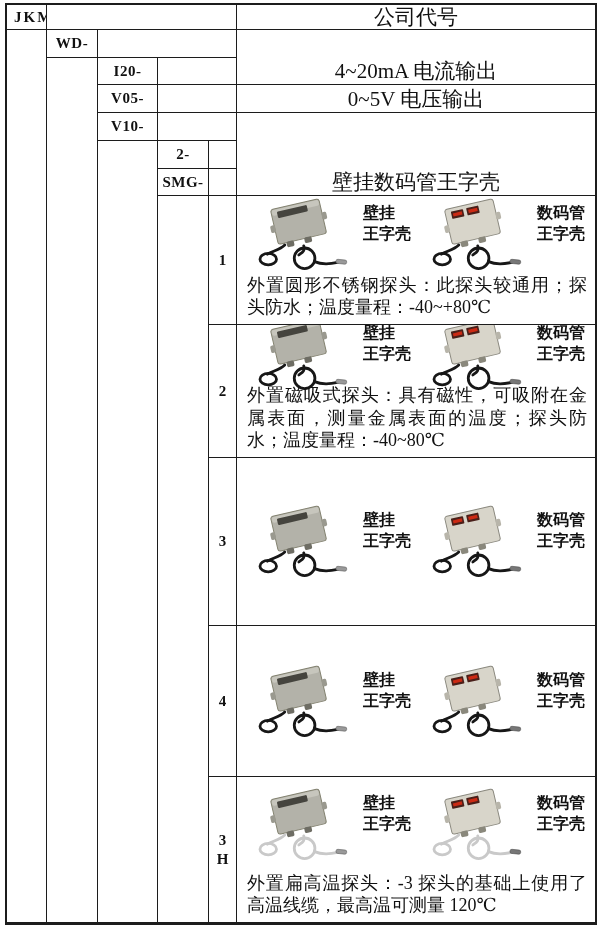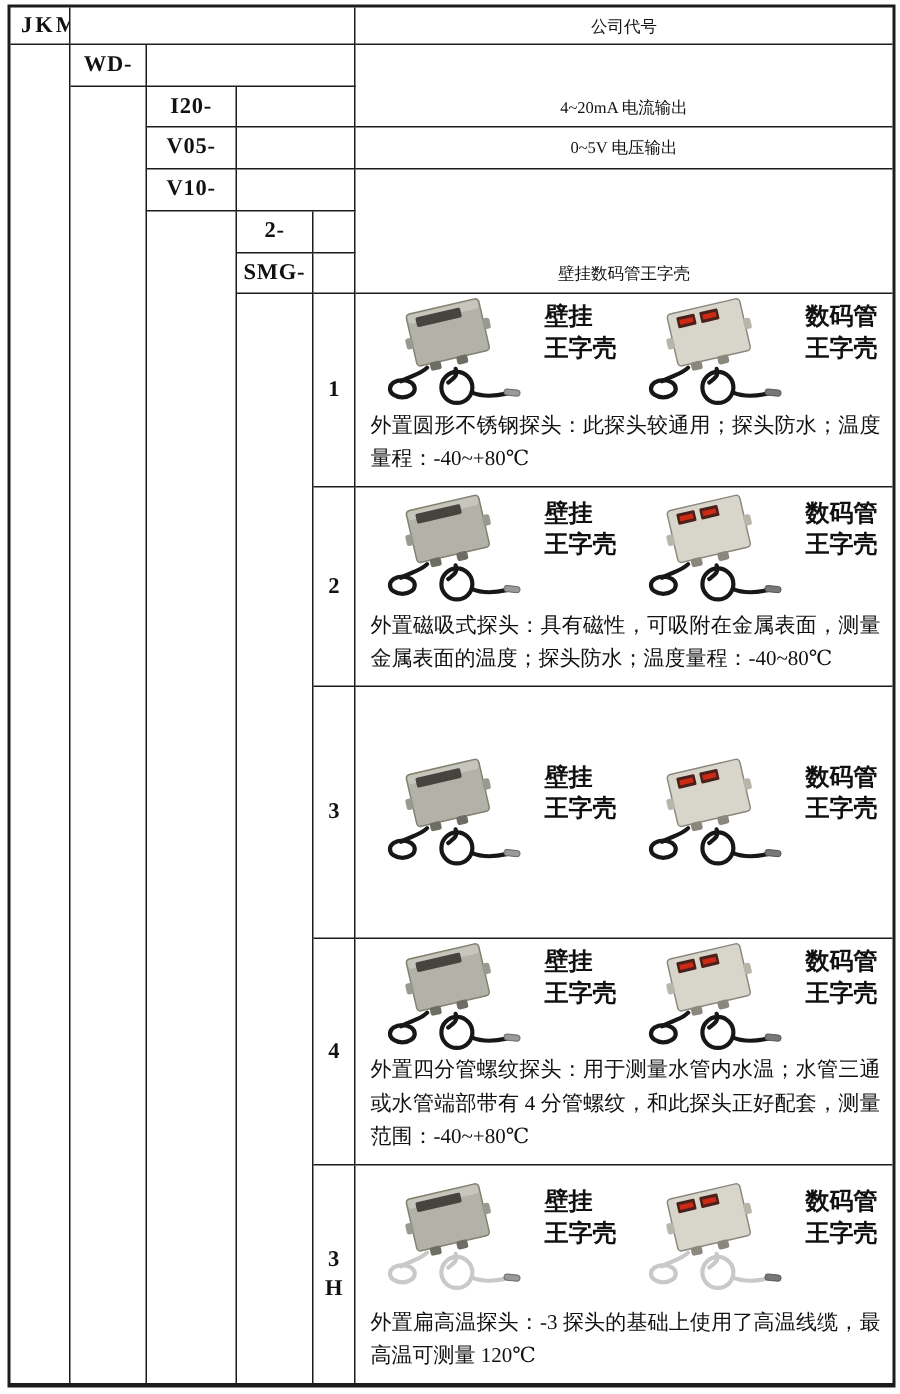--- a/index.html
+++ b/index.html
@@ -19,30 +19,30 @@
     box-sizing:border-box;
     border-right:1px solid var(--color-grid_line,#1c1c1c);
     border-bottom:1px solid var(--color-grid_line,#1c1c1c);
     display:flex;align-items:center;justify-content:center;
     overflow:hidden;
   }
   .nr{border-right:none;}
   .nb{border-bottom:none;}
   .code{font-weight:bold;font-size:15px;letter-spacing:.5px;}
   .jkm{justify-content:flex-start;padding-left:7px;letter-spacing:2px;}
-  .hdesc{font-size:11px;font-family:Liberation Serif, serif;}
+  .hdesc{font-size:21px;font-family:Liberation Serif, serif;}
   .num{font-weight:bold;font-size:15px;white-space:pre-line;text-align:center;line-height:19px;}
   .content{flex-direction:column;align-items:stretch;justify-content:flex-start;}
   .figs{flex:1 1 auto;min-height:0;display:flex;justify-content:space-between;
         align-items:center;padding:3px 10px 0 12px;}
   .fig{display:flex;align-items:flex-start;}
   .dev{width:112px;height:76px;flex:0 0 auto;}
-  .fig-label{font-family:Liberation Mono, monospace;font-weight:bold;
+  .fig-label{font-family:Liberation Sans, sans-serif;font-weight:bold;
              font-size:16px;line-height:21px;white-space:pre-line;margin:4px 0 0 2px;}
-  .desc{flex:0 0 auto;font-size:14px;line-height:22.6px;padding:0 8px 5px 10px;
+  .desc{flex:0 0 auto;font-size:18px;line-height:22.6px;padding:0 8px 5px 10px;
         text-align:justify;}
   .cab{stroke:var(--cable,#171717);stroke-width:3.4;stroke-linecap:round;fill:none;}
   .row-3h{--cable:#c9c9c9;}
   svg.defs{position:absolute;width:0;height:0;}
 </style>
 </head>
 <body>
 
 <svg class="defs" aria-hidden="true">
   <symbol id="dev-wall" viewBox="0 0 115 92">
@@ -187,21 +187,20 @@
 王字壳</div>
       </div>
       <div class="fig">
         <svg class="dev" viewBox="0 0 115 92">
             <use href="#dev-digi" xlink:href="#dev-digi"></use>
           </svg>
         <div class="fig-label">数码管
 王字壳</div>
       </div>
     </div>
-    <div class="desc">外置四分管螺纹探头：用于测量水管内水温；水管三通或水管端部带有 4 分管螺纹，和此探头正好配套，测量范围：-40~+80℃</div>
   </div>
 
   <div class="cell num nb" style="grid-area:12/5/13/6">3
 H</div>
   <div class="cell content nr nb row-3h" style="grid-area:12/6/13/7">
     <div class="figs">
       <div class="fig">
         <svg class="dev" viewBox="0 0 115 92">
             <use href="#dev-wall" xlink:href="#dev-wall"></use>
           </svg>

